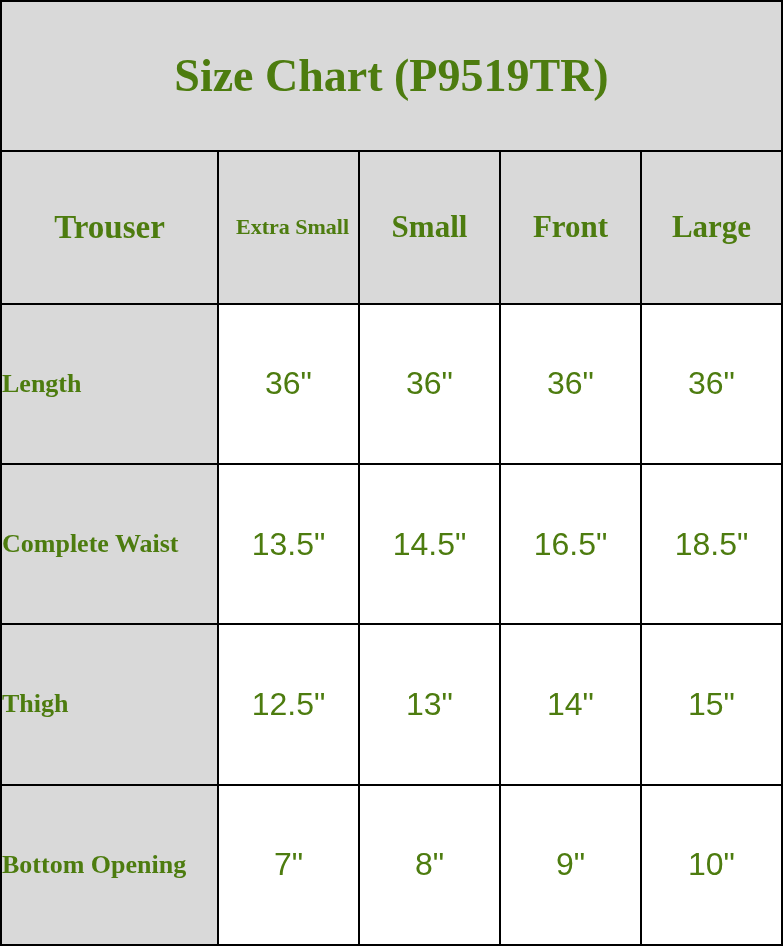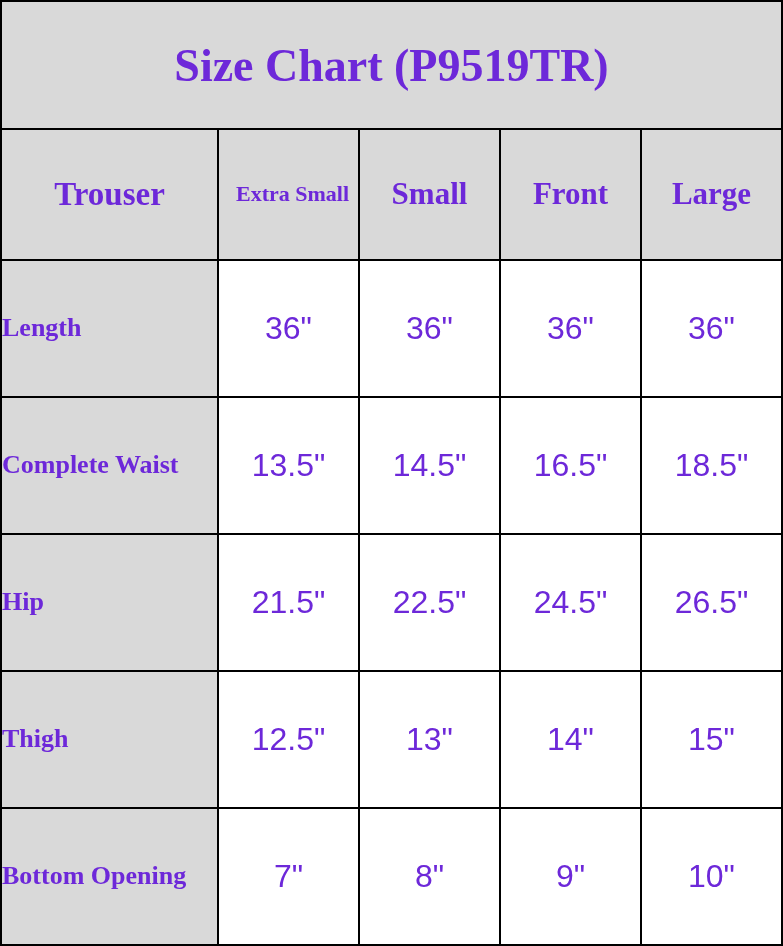--- a/index.html
+++ b/index.html
@@ -11,21 +11,21 @@
     width: 783px;
     height: 946px;
     box-sizing: border-box;
   }
   table.size-chart {
     width: 783px;
     height: 946px;
     border-collapse: collapse;
     table-layout: fixed;
     background: #ffffff;
-    color: #6d28d9;
+    color: #4d7c0f;
   }
   table.size-chart td, table.size-chart th {
     border: 2px solid #000000;
     box-sizing: border-box;
     padding: 0;
     overflow: hidden;
   }
   col.label-col { width: 217px; }
 
   .title-cell {
@@ -111,27 +111,20 @@
 
 
       <tr class="data-row">
         <td class="row-label">Complete Waist</td>
         <td class="val-cell">13.5"</td>
         <td class="val-cell">14.5"</td>
         <td class="val-cell">16.5"</td>
         <td class="val-cell">18.5"</td>
       </tr>
 
-      <tr class="data-row">
-        <td class="row-label">Hip</td>
-        <td class="val-cell">21.5"</td>
-        <td class="val-cell">22.5"</td>
-        <td class="val-cell">24.5"</td>
-        <td class="val-cell">26.5"</td>
-      </tr>
 
       <tr class="data-row">
         <td class="row-label">Thigh</td>
         <td class="val-cell">12.5"</td>
         <td class="val-cell">13"</td>
         <td class="val-cell">14"</td>
         <td class="val-cell">15"</td>
       </tr>
 
       <tr class="data-row">

